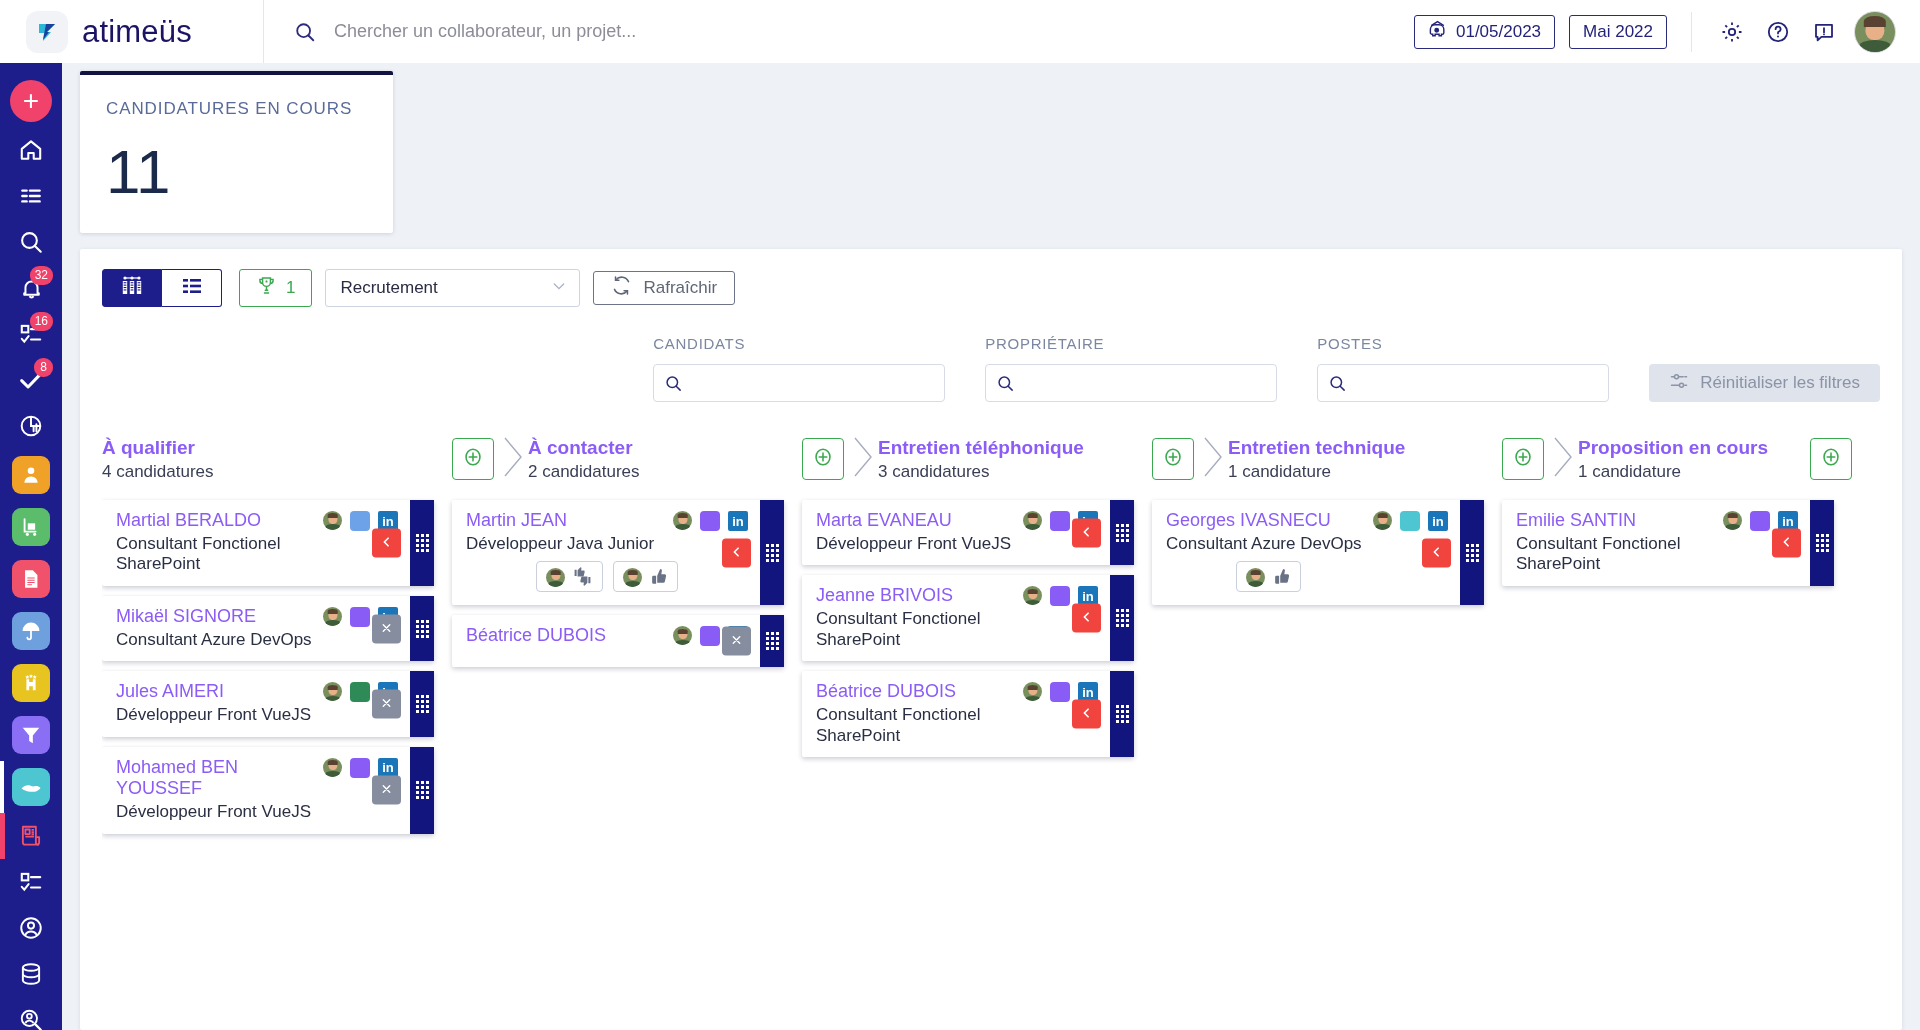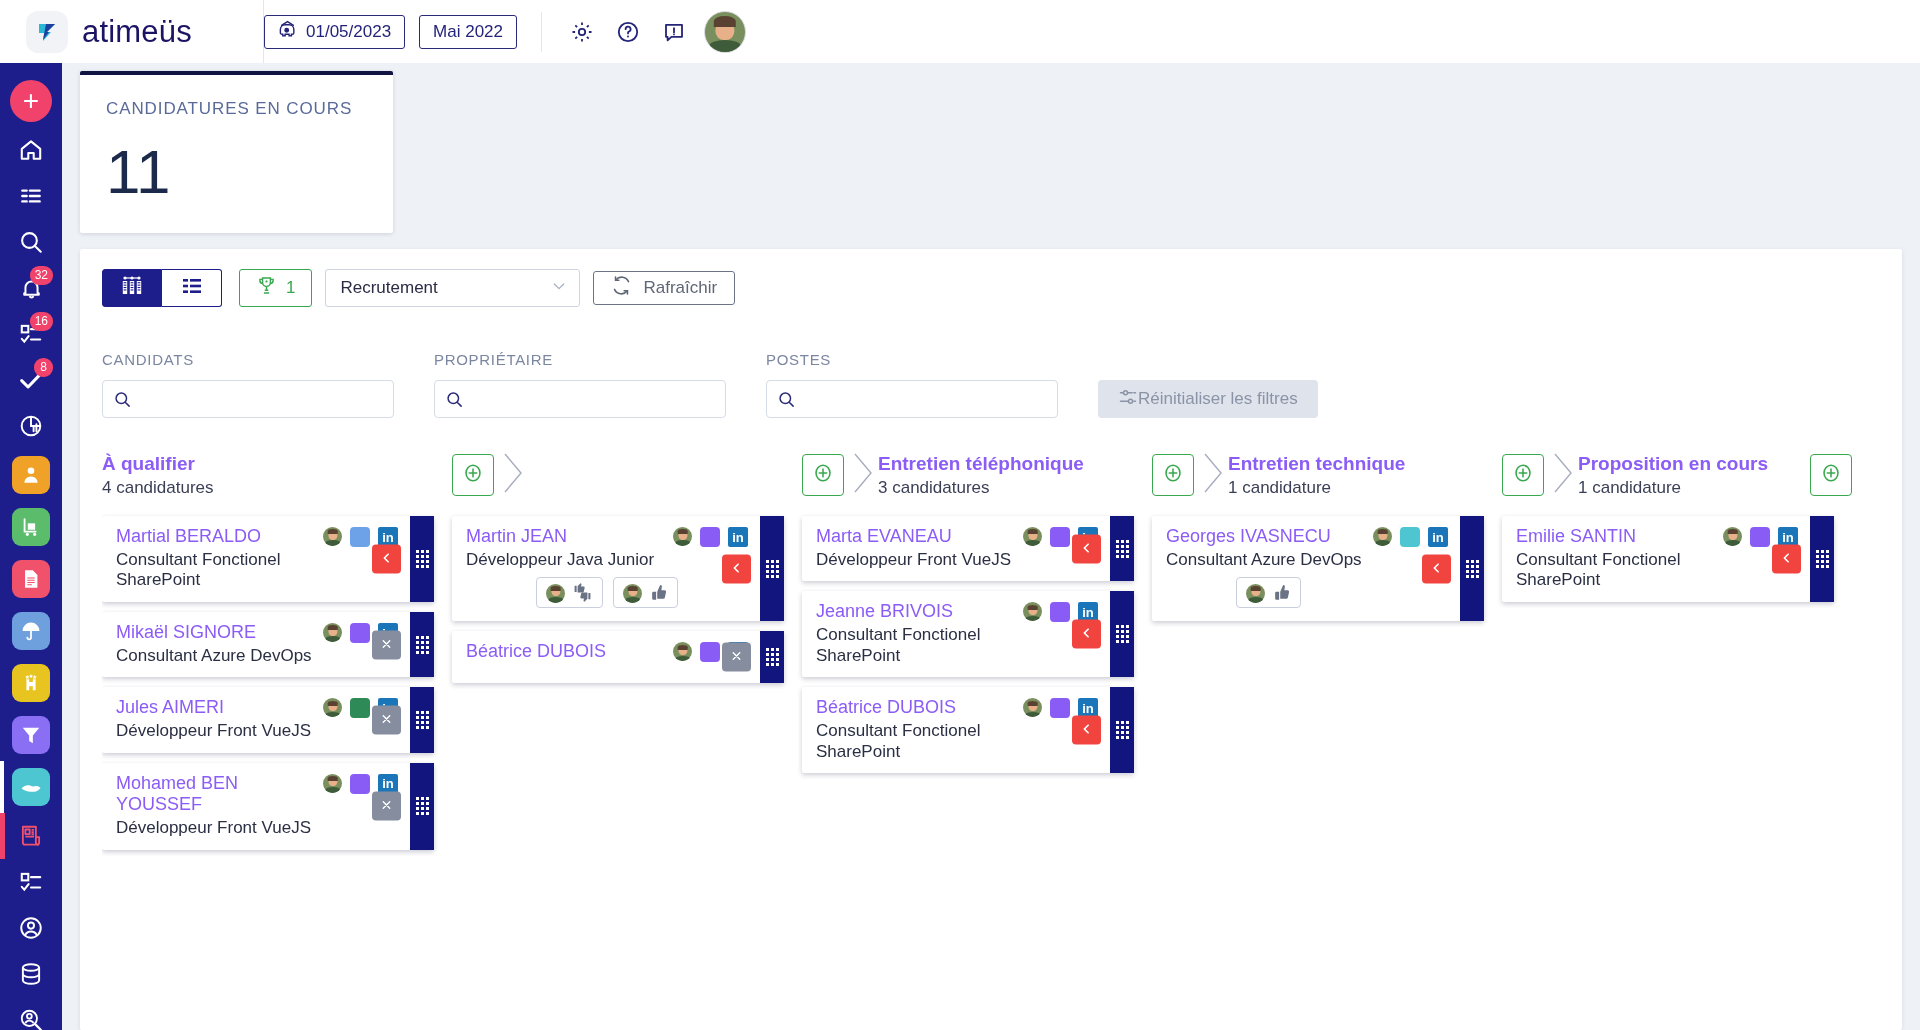--- a/index.html
+++ b/index.html
@@ -126,35 +126,35 @@
     display: flex; align-items: center; justify-content: space-between;
     padding: 0 12px 0 14px; background: #fff; color: #2b2b45; font-size: 17px; cursor: pointer;
   }
   .btn-refresh {
     height: 34px; border: 1.5px solid #6d7488; border-radius: 3px; background: #fff;
     display: flex; align-items: center; gap: 11px; padding: 0 17px;
     color: #5f6677; font-size: 17px; cursor: pointer;
   }
 
   
-  .filters { display: flex; align-items: flex-end; gap: 40px; margin-top: 44px; }
+  .filters { display: flex; align-items: flex-end; gap: 40px; margin-top: 28px; justify-content: flex-end; }
   .filter { width: 292px; }
   .filter-label { font-size: 15px; color: #7b86a0; letter-spacing: .7px; margin-bottom: 12px; }
   .filter-field {
     height: 38px; border: 1.5px solid #d6dbe6; border-radius: 4px; display: flex; align-items: center;
     background: #fff;
   }
   .filter-ico { width: 38px; display: flex; align-items: center; justify-content: center; color: #2b2b7a; }
   .filter-input {
     border: none; outline: none; background: transparent; flex: 1; height: 100%;
     font-size: 16px; color: #222; font-family: "Liberation Sans", sans-serif; padding-right: 8px;
   }
   .btn-reset {
     height: 38px; background: #dfe3ec; border: none; border-radius: 4px; color: #8b93a6;
-    display: flex; align-items: center; padding: 0 20px; font-size: 17px;
+    display: flex; align-items: center; gap: 11px; padding: 0 20px; font-size: 17px;
     cursor: pointer; margin-bottom: 0;
   }
 
   
   .kanban { margin-top: 30px; display: flex; flex: 1; min-height: 0; overflow: hidden; }
   .kcol { width: 350px; flex: 0 0 350px; display: flex; flex-direction: column; }
   .kcol-head { display: flex; align-items: center; height: 54px; }
   .kcol-titles { flex: 1; min-width: 0; }
   .kcol-name { font-size: 19px; font-weight: 700; color: #8b5cf6; line-height: 1.25; }
   .kcol-count { font-size: 17px; color: #3a3f55; margin-top: 3px; }
@@ -217,20 +217,29 @@
       <div class="logo-tile">
         <svg width="26" height="26" viewBox="0 0 26 26">
           <path d="M5 5 L21 5 L13 13 L17 13 L9 22 L10 14 L5 14 Z" fill="#2bb8d8"></path>
           <path d="M12 5 L21 5 L13 13 L15 13 L9 21 Z" fill="#1d3f9e"></path>
         </svg>
       </div>
       <div class="brand-name">atimeüs</div>
     </div>
     <div class="brand-sep"></div>
 
+    <div class="searchwrap">
+      <span class="search-ico">
+        <svg width="22" height="22" viewBox="0 0 24 24" fill="none" stroke="currentColor" stroke-width="2">
+          <circle cx="10.5" cy="10.5" r="7"></circle>
+            <line x1="15.8" y1="15.8" x2="21" y2="21" stroke-linecap="round"></line>
+        </svg>
+      </span>
+      <input class="search-input" placeholder="Chercher un collaborateur, un projet..." style="">
+    </div>
 
     <div class="topright">
       <div class="pill">
         <span>
           <svg width="19" height="19" viewBox="0 0 24 24" fill="none" stroke="#23237a" stroke-width="1.8">
             <path d="M3 12a6 6 0 0 1 6-6h5a6 6 0 0 1 6 6v4a2 2 0 0 1-2 2h-1v2h-3v-2H9v2H6v-2H5a2 2 0 0 1-2-2z"></path>
             <circle cx="11" cy="13" r="2.2" fill="#23237a"></circle>
             <path d="M4 7 L12 2 L20 7"></path>
           </svg>
         </span>
@@ -723,20 +732,24 @@
               <div class="kcol-head">
                 <div class="addbtn">
                   <span><svg width="22" height="22" viewBox="0 0 24 24" fill="none" stroke="#3aa84f" stroke-width="1.7">
                       <ellipse cx="12" cy="12" rx="7.6" ry="8.4"></ellipse>
                       <path d="M12 7.8v8.4M7.9 12h8.2" stroke-linecap="round"></path>
                     </svg></span>
                 </div>
                 <span class="chev"><svg width="26" height="44" viewBox="0 0 26 44" fill="none" stroke="#a7adbe" stroke-width="1.4">
                     <path d="M5 3 L21 22 L5 41"></path>
                   </svg></span>
+                <div class="kcol-titles">
+                  <div class="kcol-name">À contacter</div>
+                  <div class="kcol-count">2 candidatures</div>
+                </div>
               </div>
               <div class="kcol-body">
                 <div class="card">
                   <div class="card-main">
                     <div class="card-toprow">
                       <div class="card-name">Martin JEAN</div>
                       <span class="mini-av">
                         <div class="av-body"></div>
                         <div class="av-face"></div>
                         <div class="av-hair"></div>

